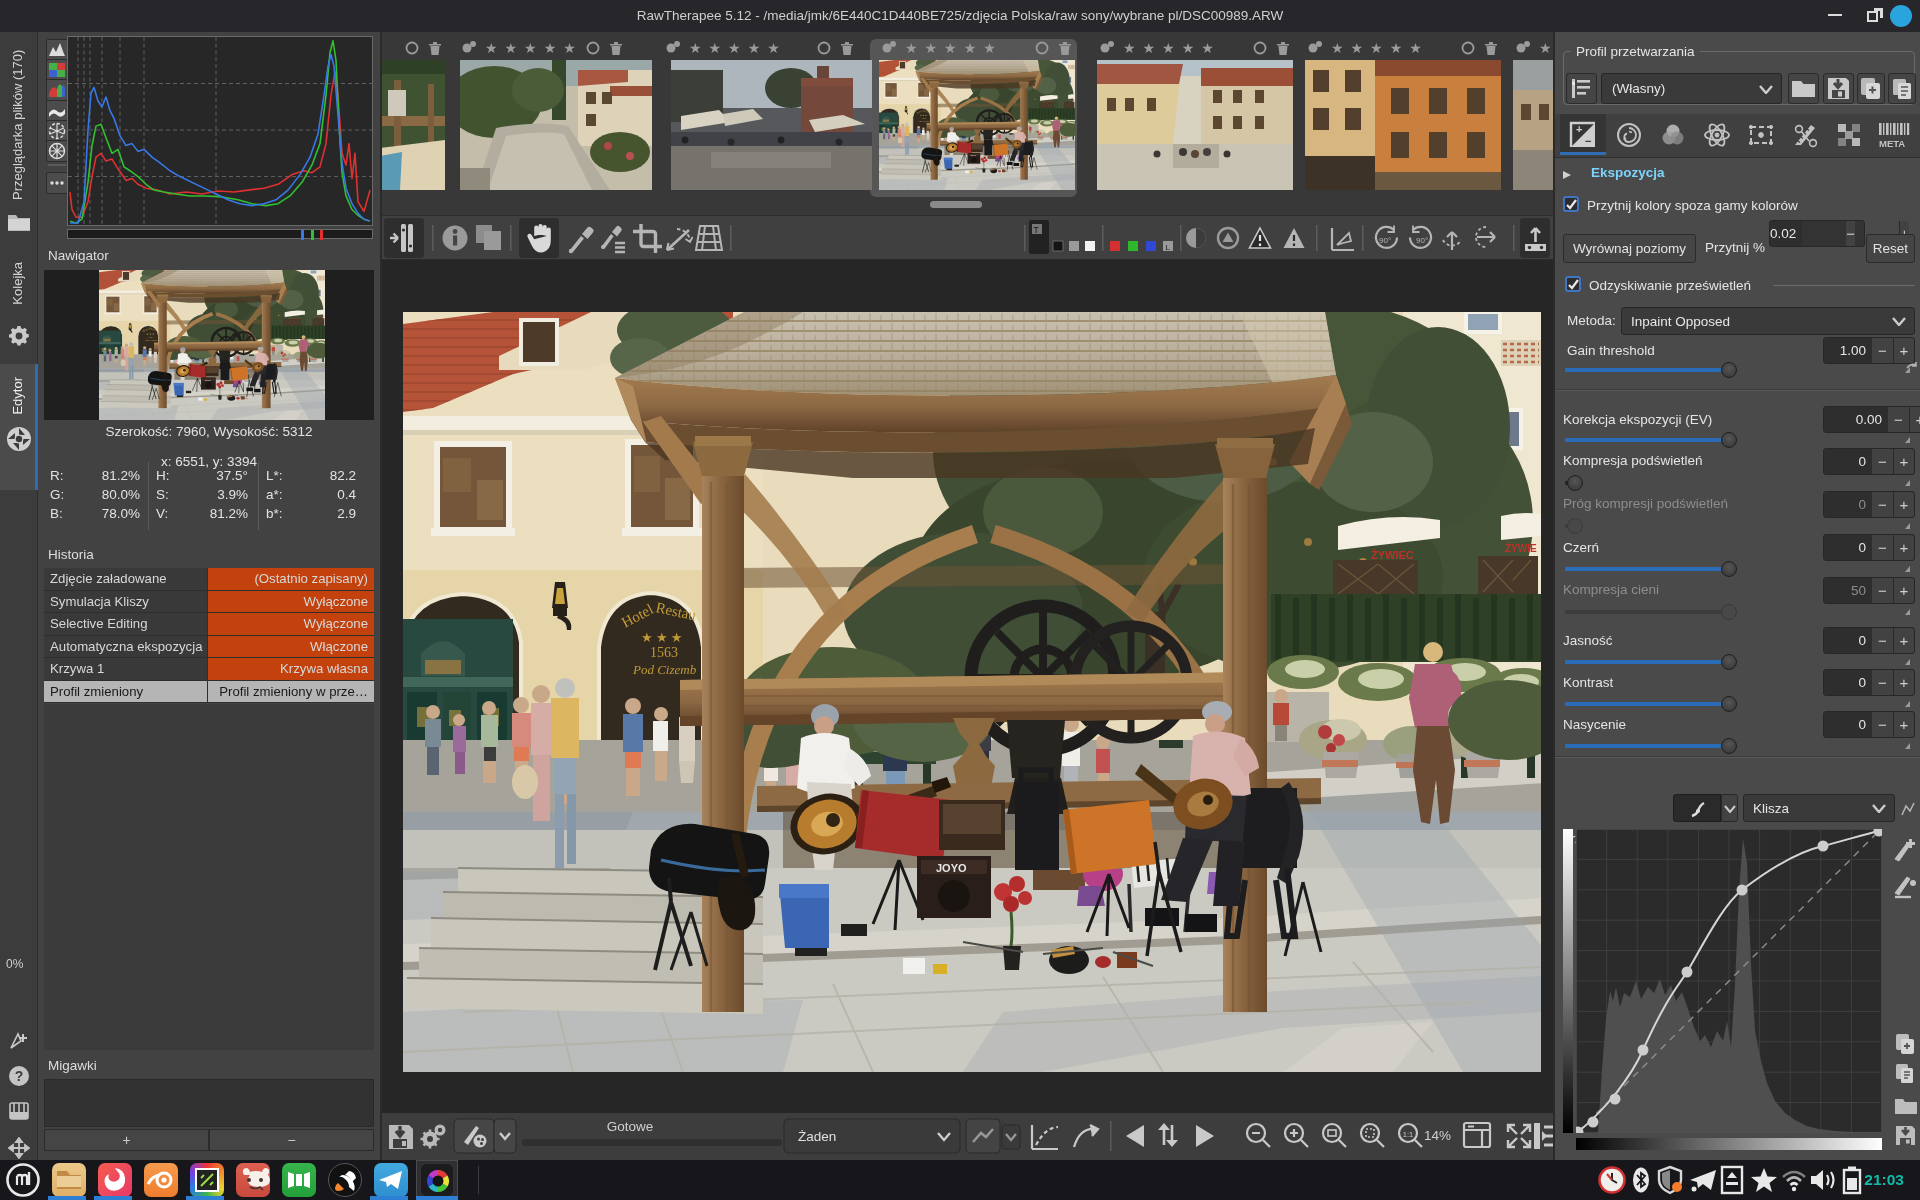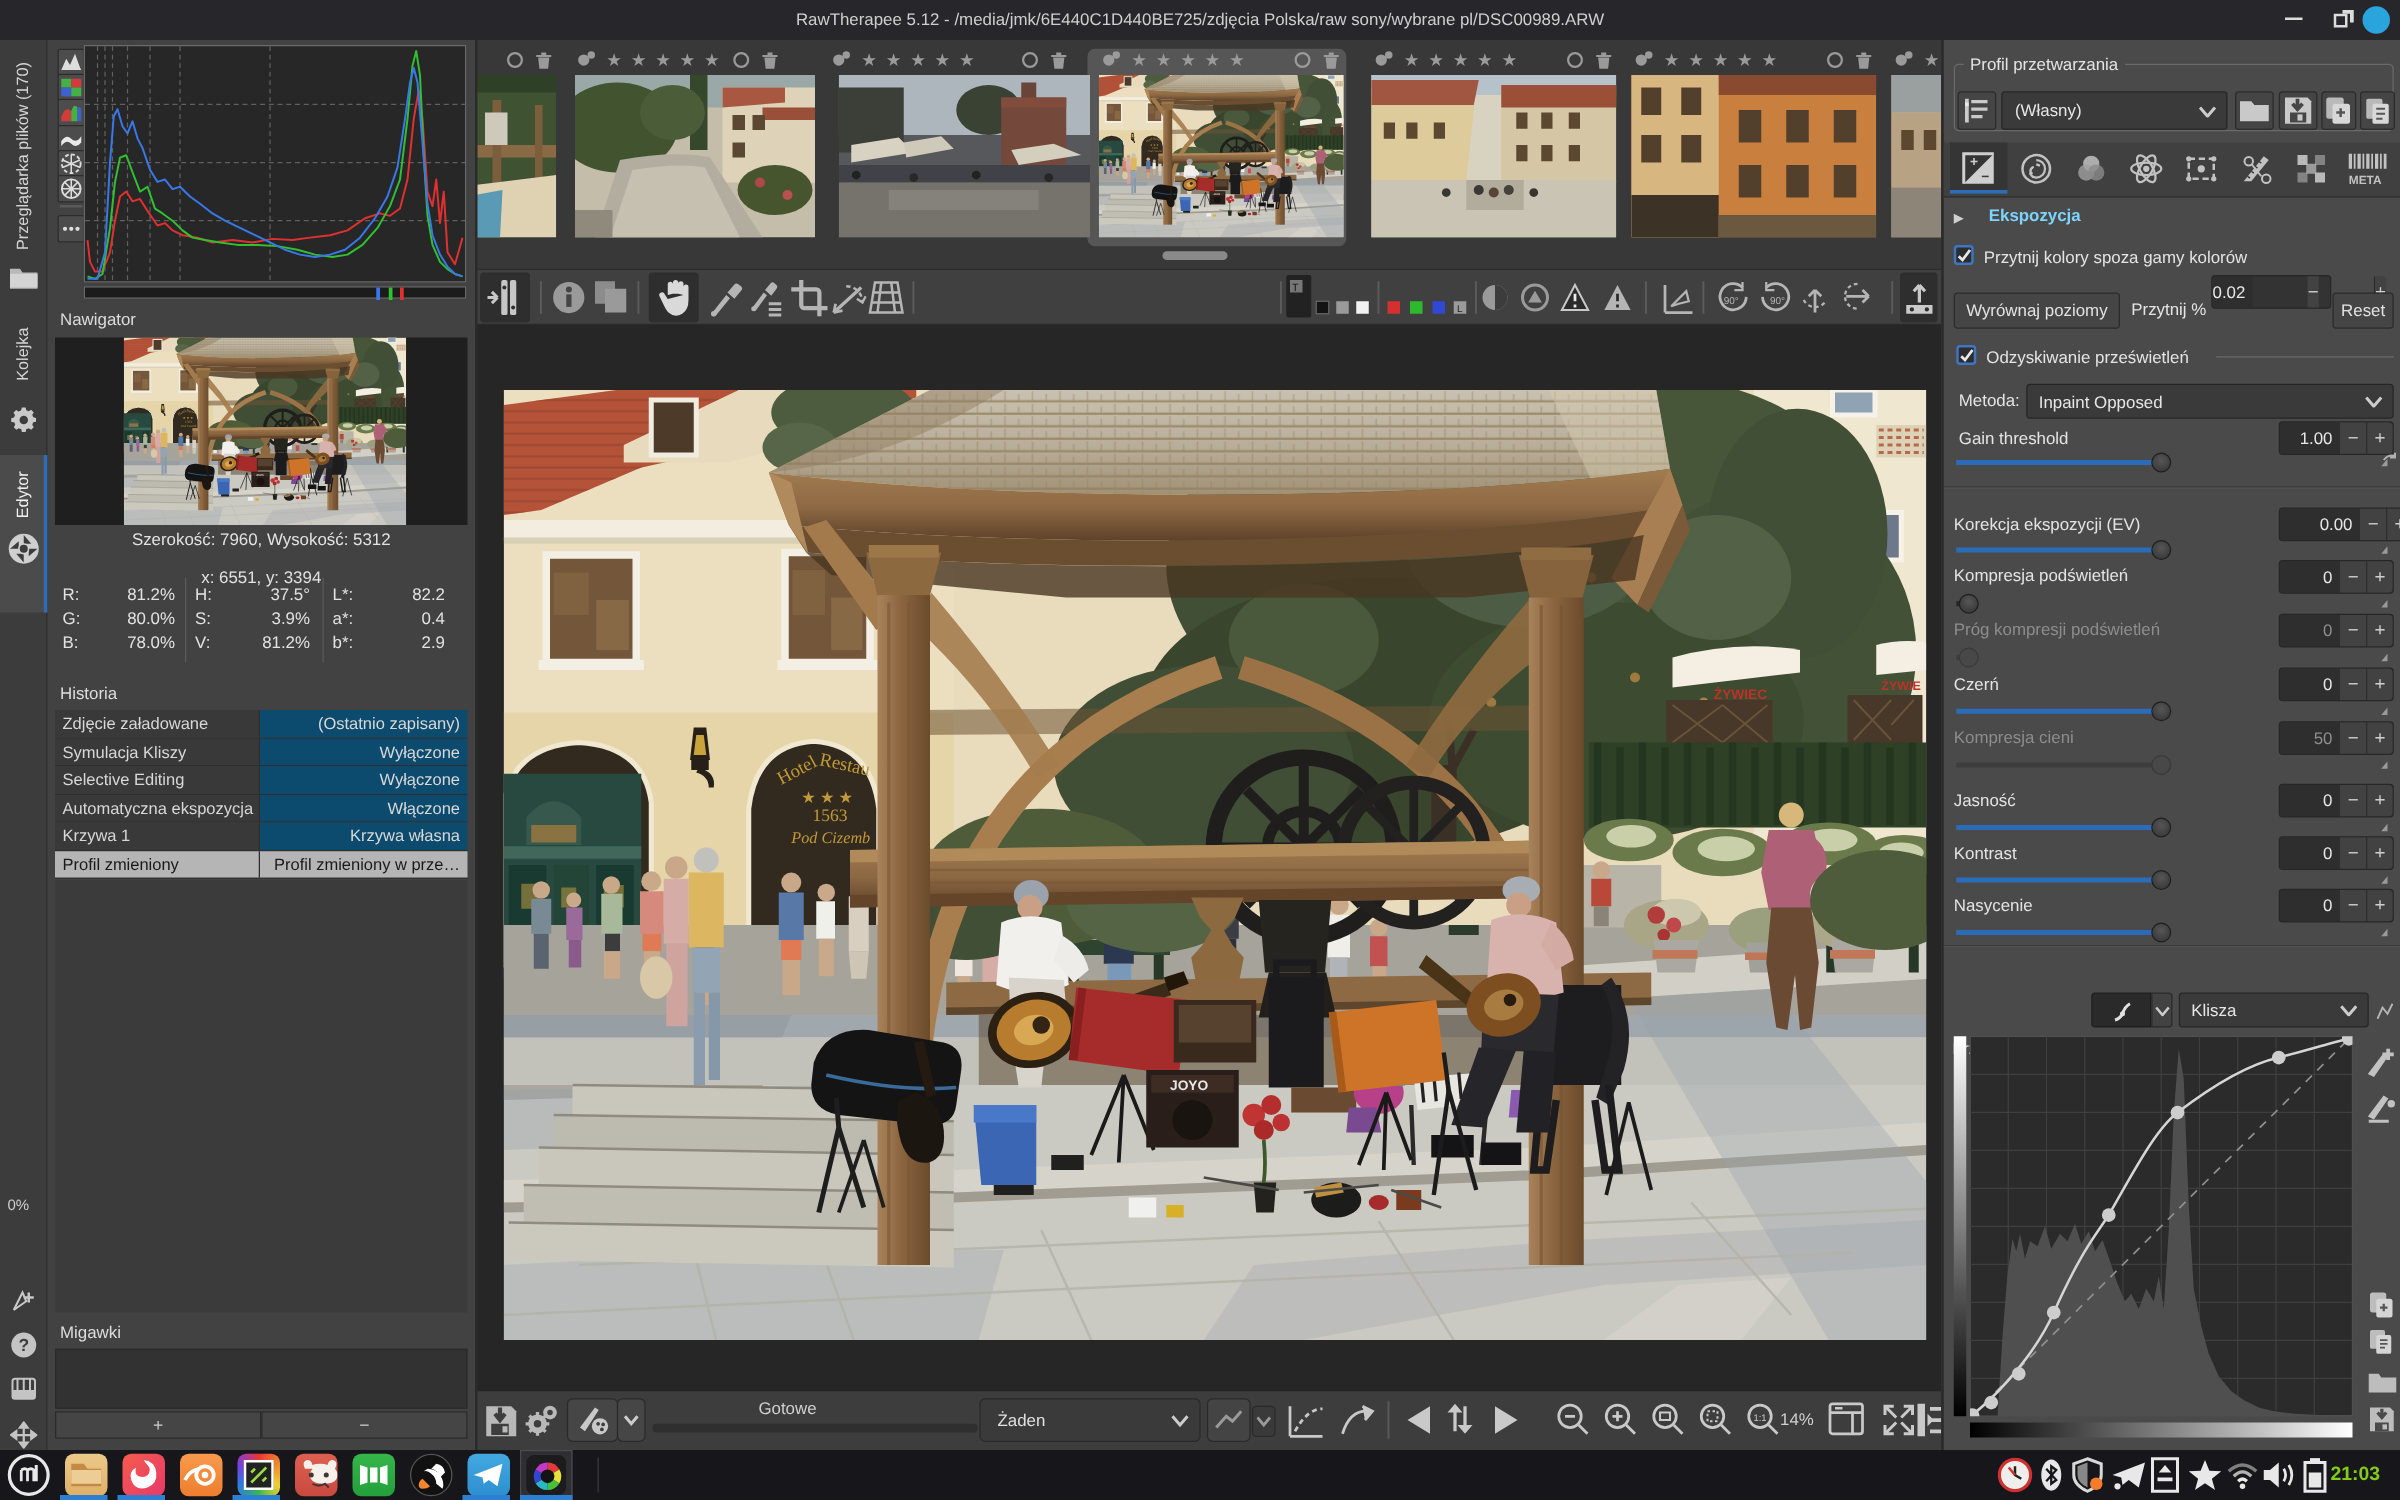--- a/index.html
+++ b/index.html
@@ -19,21 +19,21 @@
 #histbar{position:absolute;left:29px;top:197px;width:306px;height:10px;background:#1c1c1c;border:1px solid #6a6a6a;}
 .minibtn{position:absolute;left:5px;width:22px;height:22px;background:#4c4c4c;border:1px solid #2c2c2c;border-radius:2px;}
 #navlabel{position:absolute;left:10px;top:216px;color:#ddd;font-size:13.5px;}
 #navbox{position:absolute;left:6px;top:238px;width:330px;height:150px;background:#1f1f1f;}
 #navinfo{position:absolute;left:0;top:392px;width:342px;color:#e2e2e2;font-size:13.5px;text-align:center;}
 #navvals{position:absolute;left:0px;top:436px;width:342px;color:#e2e2e2;font-size:13.5px;}
 #histlabel{position:absolute;left:10px;top:515px;color:#ddd;font-size:13.5px;}
 #histtable{position:absolute;left:6px;top:536px;width:330px;font-size:13.2px;color:#d8d8d8;}
 .hrow{display:flex;height:22.5px;line-height:22.5px;border-bottom:1px solid #2e2e2e;}
 .hrow .c1{width:164px;background:#393939;padding-left:6px;border-right:1px solid #2e2e2e;overflow:hidden;white-space:nowrap;}
-.hrow .c2{flex:1;background:#0c4a6e;text-align:right;padding-right:6px;overflow:hidden;white-space:nowrap;}
+.hrow .c2{flex:1;background:#c2410c;text-align:right;padding-right:6px;overflow:hidden;white-space:nowrap;}
 .hrow.sel .c1,.hrow.sel .c2{background:#b5b5b5;color:#1a1a1a;}
 #histempty{position:absolute;left:6px;top:672px;width:330px;height:346px;background:#3b3b3b;}
 #migawki{position:absolute;left:10px;top:1026px;color:#ddd;font-size:13.5px;}
 #snapbox{position:absolute;left:6px;top:1047px;width:330px;height:48px;background:#323232;border:1px solid #2a2a2a;}
 #snapbtns{position:absolute;left:6px;top:1097px;width:330px;height:22px;display:flex;}
 #snapbtns div{flex:1;background:#454545;border:1px solid #2b2b2b;color:#ccc;text-align:center;line-height:20px;font-size:14px;}
 
 #film{left:380px;top:32px;width:1173px;height:184px;background:#383838;border-bottom:1px solid #2c2c2c;}
 #filmsel{position:absolute;left:490px;top:7px;width:207px;height:158px;background:#565656;border-radius:6px;}
 #filmscroll{position:absolute;left:550px;top:169px;width:52px;height:7px;border-radius:4px;background:#8a8a8a;}
@@ -65,21 +65,21 @@
 .sld.dis i{background:#3d3d3d;}
 .sld.dis b{background:#484848;border-color:#3a3a3a;}
 .dis{color:#8d8d8d;}
 .chk{position:absolute;width:16px;height:16px;background:#2d2d2d;border:2px solid #3f76c2;border-radius:3px;}
 .chk svg{margin:1px 0 0 1px;}
 .hsep{position:absolute;left:0;width:367px;height:2px;background:#3c3c3c;border-bottom:1px solid #575757;}
 
 #taskbar{left:0;top:1160px;width:1920px;height:40px;background:#17171b;}
 .tico{position:absolute;top:3px;width:34px;height:34px;border-radius:7px;}
 .tline{position:absolute;top:36px;height:4px;background:#2d7fd4;}
-#clock{position:absolute;right:16px;top:11px;color:#84cc16;font-size:15.5px;font-weight:bold;}
+#clock{position:absolute;right:16px;top:11px;color:#14b8a6;font-size:15.5px;font-weight:bold;}
 </style></head>
 <body>
 <div id="app">
   <div id="titlebar" class="abs">
     <div class="ttl">RawTherapee 5.12 - /media/jmk/6E440C1D440BE725/zdjęcia Polska/raw sony/wybrane pl/DSC00989.ARW</div>
     <div class="winbtn" style="right:78px;top:14px;width:14px;height:2px;background:#dcdcdc;"></div>
     <div class="winbtn" style="right:42px;top:11px;width:11px;height:11px;border:2px solid #dcdcdc;"></div>
       <div class="winbtn" style="right:38px;top:8px;width:8px;height:3px;background:#dcdcdc;"></div>
       <div class="winbtn" style="right:37px;top:8px;width:3px;height:10px;background:#dcdcdc;"></div>
     <div class="winbtn" style="right:8px;top:5px;width:22px;height:22px;border-radius:50%;background:#2aa4dc;"></div>

